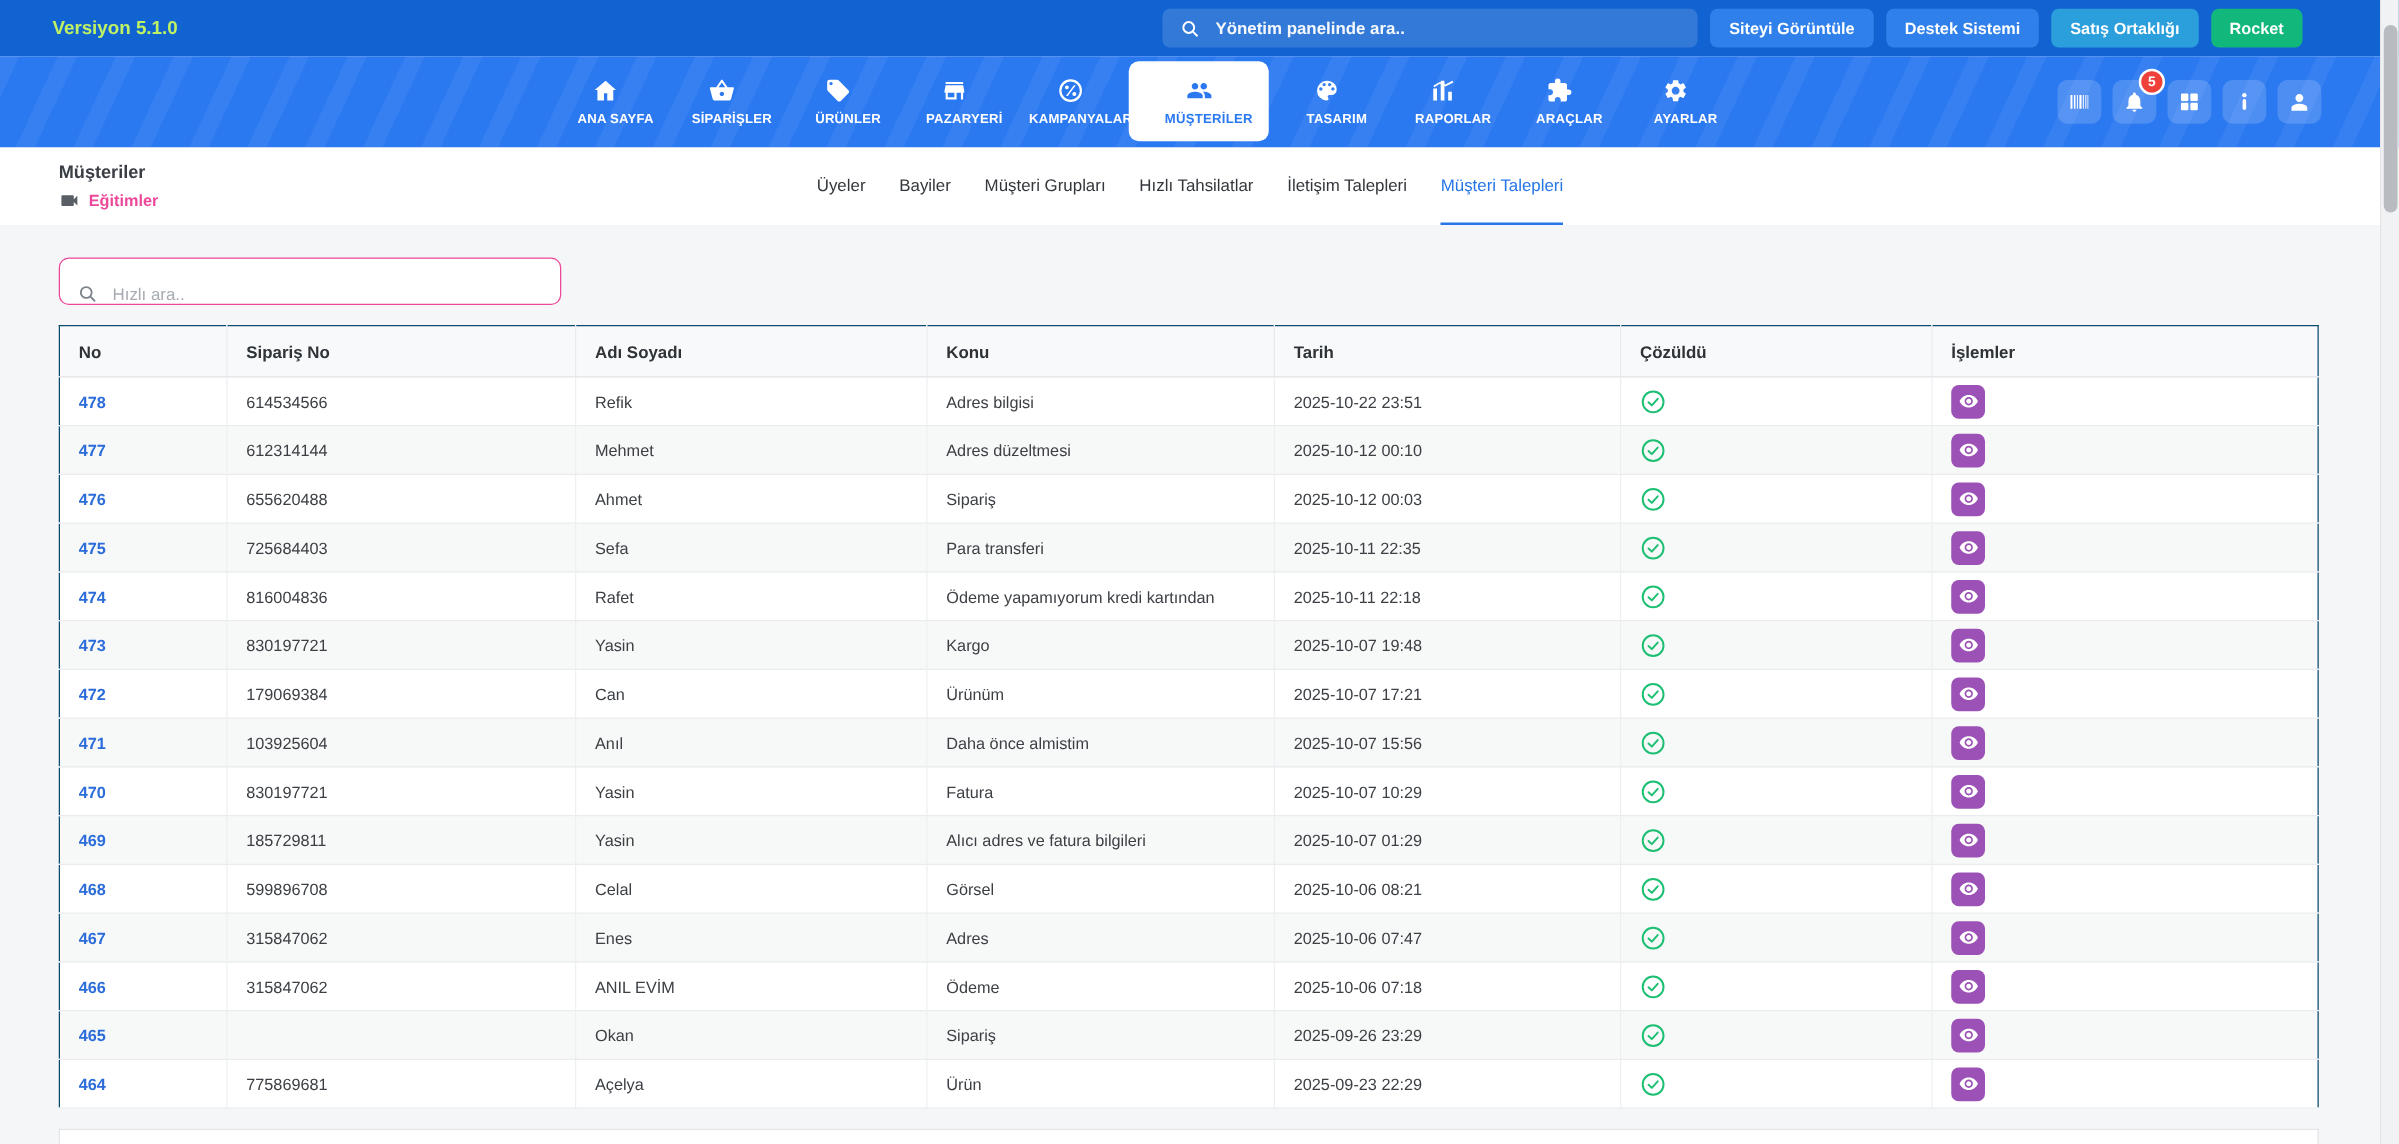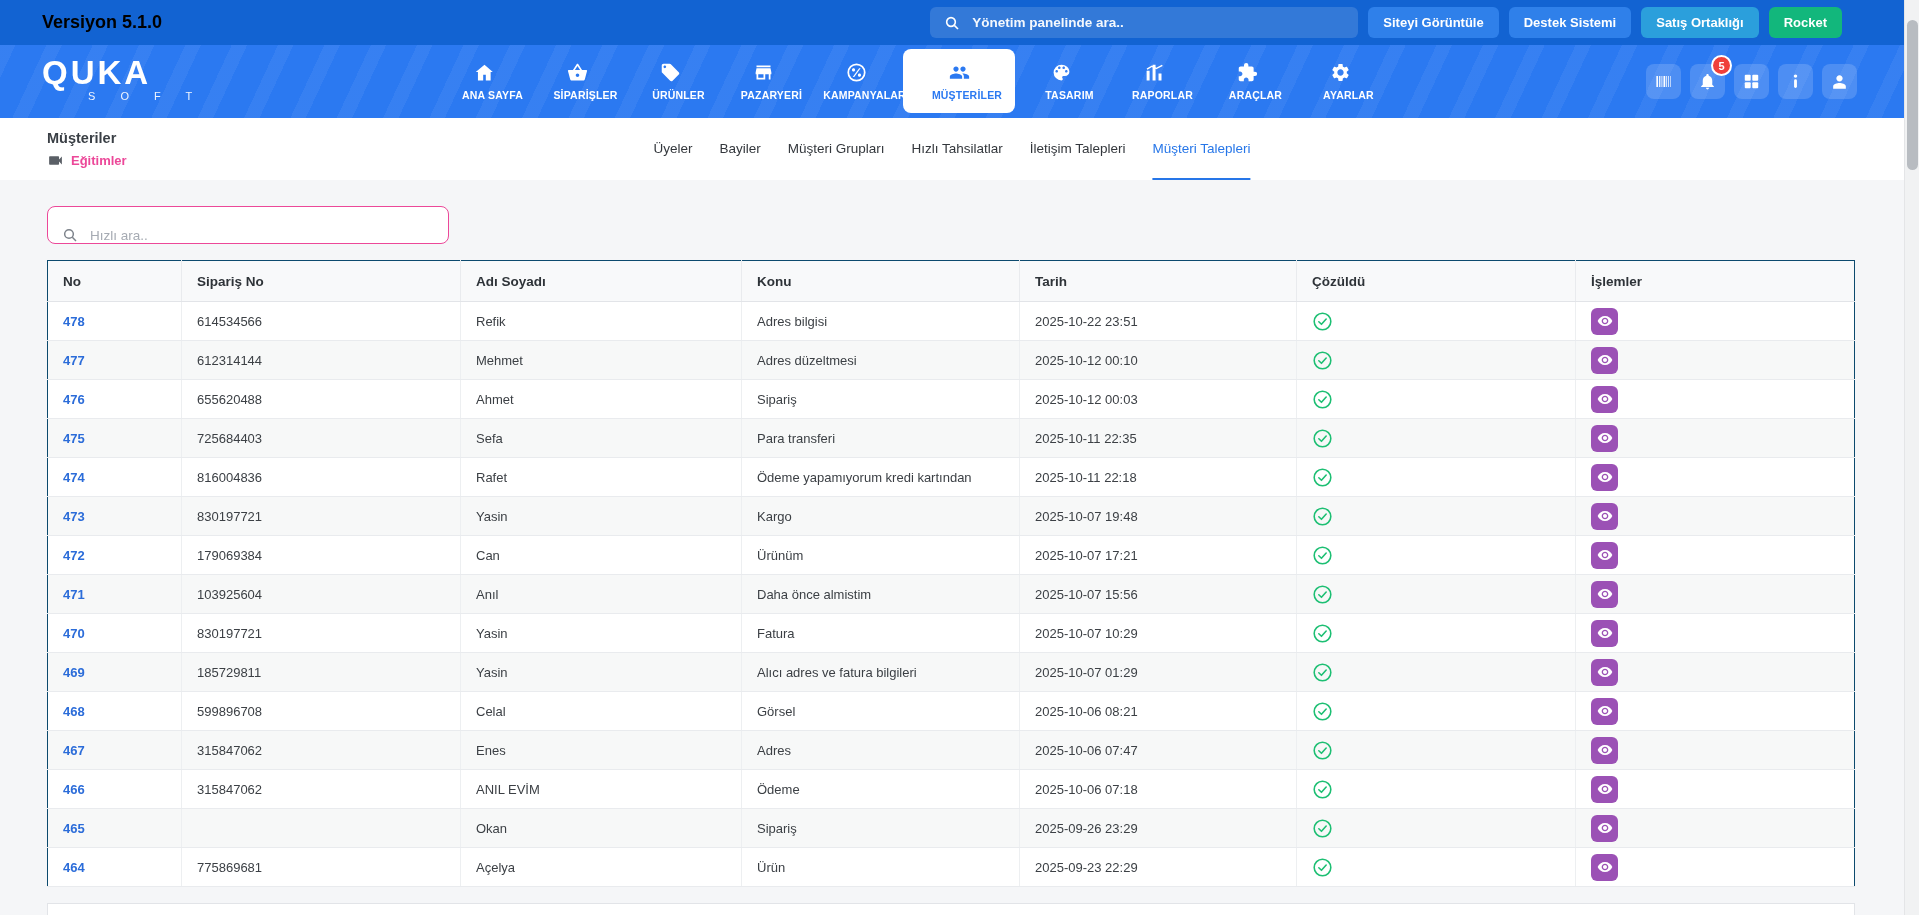--- a/index.html
+++ b/index.html
@@ -1,20 +1,20 @@
 <!DOCTYPE html>
 <html><head>
 <meta charset="utf-8">
 <style>
   * { margin:0; padding:0; box-sizing:border-box; }
   html,body { width:1919px; height:915px; overflow:hidden; background:#f5f6f8; font-family:"Liberation Sans", sans-serif; }
 
   
   .topbar { position:absolute; left:0; top:0; width:1919px; height:45px; background:#1263d2; display:flex; align-items:center; }
-  .version { color:#000000; font-size:18px; font-weight:bold; margin-left:42px; }
+  .version { color:#bef264; font-size:15px; font-weight:bold; margin-left:42px; }
   .topbar-right { position:absolute; right:77px; top:0; height:45px; display:flex; align-items:center; gap:10px; }
   .tb-search { width:428px; height:31px; background:rgba(255,255,255,.14); border-radius:6px; display:flex; align-items:center; padding:0 14px; gap:12px; }
   .tb-search svg { width:16px; height:16px; fill:none; stroke:#fff; stroke-width:2.4; flex:0 0 auto; }
   .tb-search input { flex:1; background:transparent; border:none; outline:none; color:#fff; font-size:13.5px; font-weight:bold; font-family:"Liberation Sans",sans-serif; }
   .tb-search input::placeholder { color:rgba(255,255,255,.95); }
   .tb-btn { height:31px; border-radius:6px; color:#fff; font-size:13px; font-weight:bold; display:flex; align-items:center; padding:0 15px; cursor:pointer; white-space:nowrap; }
 
   
   .navbar { position:absolute; left:0; top:45px; width:1919px; height:73px; background:#2b79f1;
     background-image:repeating-linear-gradient(115deg, rgba(255,255,255,.055) 0 14px, transparent 14px 42px); }
@@ -46,21 +46,21 @@
   .quick-search svg { width:16px; height:16px; fill:none; stroke:#7c828a; stroke-width:2.2; flex:0 0 auto; }
   .quick-search input { flex:1; border:none; outline:none; font-size:13.5px; color:#444; font-family:"Liberation Sans",sans-serif; background:transparent; }
   .quick-search input::placeholder { color:#a6abb3; }
 
   table.data { position:absolute; left:47px; top:260px; width:1808px; border-collapse:collapse; background:#fff; border:1px solid #0c4a6e; }
   table.data th { height:41px; background:#f8f9fa; text-align:left; font-size:13.5px; font-weight:bold; color:#2e3338; padding:0 15px; border-right:1px solid #e9ebee; border-bottom:1px solid #e2e4e8; }
   table.data td { height:39px; font-size:13px; color:#3c4045; padding:0 15px; border-right:1px solid #edeff1; border-bottom:1px solid #e9ebee; }
   table.data th:last-child, table.data td:last-child { border-right:none; }
   table.data tr.row:nth-child(even) td { background:#f7f8f8; }
   .col-no { width:134px; } .col-order { width:279px; } .col-name { width:281px; }
-  .col-subject { width:278px; } .col-date { width:277px; } .col-resolved { width:279px; }
+  .col-subject { width:278px; } .col-date { width:277px; } .col-resolved { width:249px; }
   a.rowlink { color:#2b6cd9; font-weight:bold; text-decoration:none; cursor:pointer; }
   .check-ic { width:21px; height:21px; fill:none; stroke:#1dbf73; stroke-width:1.8; stroke-linecap:round; stroke-linejoin:round; display:block; }
   .eye-btn { width:27px; height:27px; border:none; border-radius:6px; background:#9b51b5; display:flex; align-items:center; justify-content:center; cursor:pointer; }
   .eye-btn svg { width:16px; height:16px; fill:#fff; }
 
   .bottom-strip { position:absolute; left:47px; top:903px; width:1808px; height:12px; background:#fff; border:1px solid #e2e4e8; border-bottom:none; }
 
   
   .scrollbar { position:absolute; right:0; top:0; width:15px; height:915px; background:#f1f2f3; border-left:1px solid #e4e5e7; }
   .scroll-thumb { position:absolute; left:2px; top:20px; width:11px; height:150px; background:#b8bcc1; border-radius:6px; }
@@ -150,24 +150,20 @@
     <div style="display:flex;gap:10px">
         <div class="tb-btn" style="background: rgb(47, 128, 234);">Siteyi Görüntüle</div>
         <div class="tb-btn" style="background: rgb(47, 128, 234);">Destek Sistemi</div>
         <div class="tb-btn" style="background: rgb(43, 159, 220);">Satış Ortaklığı</div>
         <div class="tb-btn" style="background: rgb(18, 183, 124);">Rocket</div>
       </div>
   </div>
 </div>
 
 <div class="navbar">
-  <div class="logo">
-    <div class="word">QUKA</div>
-    <div class="sub">S O F T</div>
-  </div>
   <div class="nav-menu">
       <div class="nav-item">
         <svg class="nico">
           <use href="#i-home"></use>
         </svg>
         <span class="nlabel">ANA SAYFA</span>
       </div>
       <div class="nav-item">
         <svg class="nico">
           <use href="#i-basket"></use>

